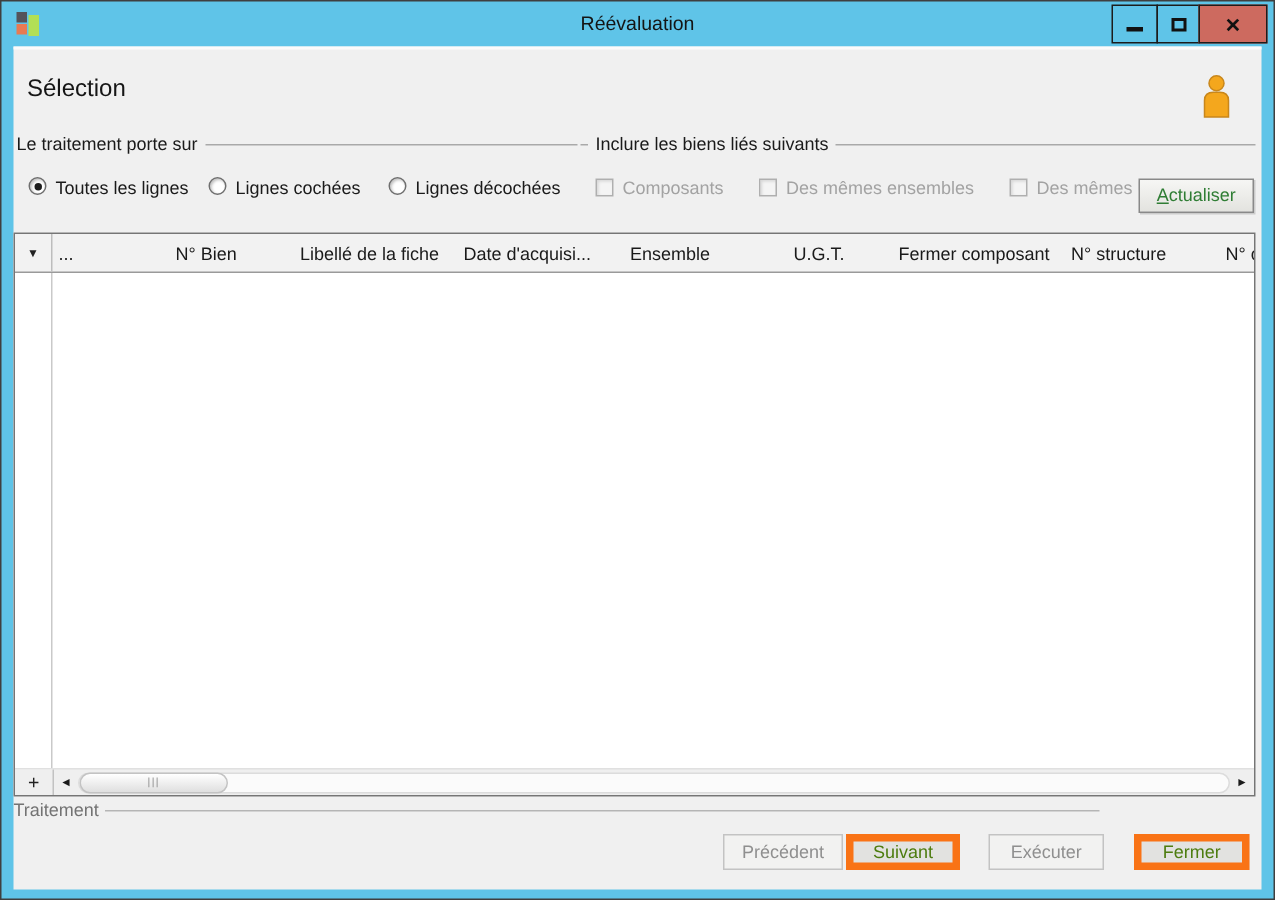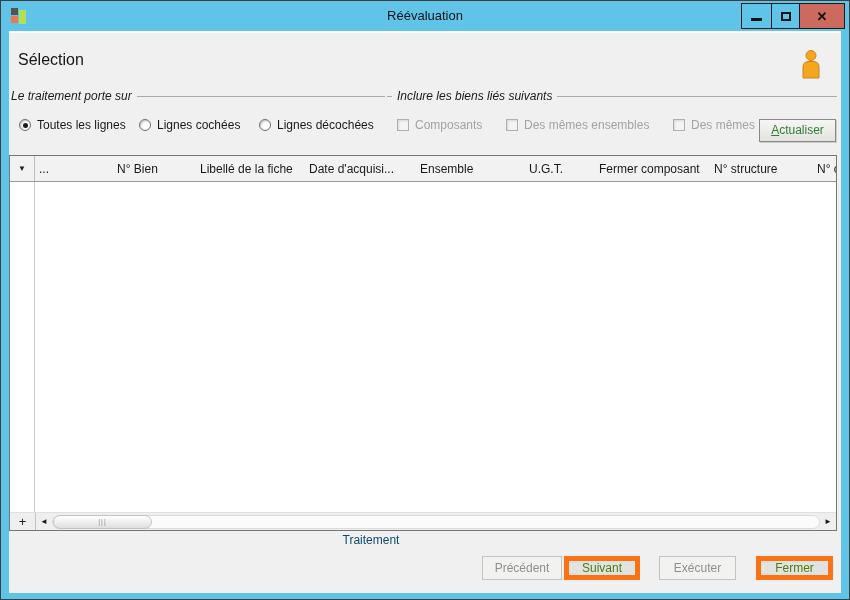--- a/index.html
+++ b/index.html
@@ -20,27 +20,27 @@
   .win-btn.close{width:46px;background:#CD6A5F;}
   .glyph-min{width:11px;height:3px;background:#111;margin-top:6px;}
   .glyph-max{width:10px;height:9px;border:2px solid #111;box-sizing:border-box;}
   .glyph-close{font-size:13px;font-weight:bold;color:#111;}
 
   
   .content{position:absolute;left:8px;top:30px;width:832px;height:562px;background:#F0F0F0;border-top:2px solid #FBFBFB;box-sizing:border-box;}
   .page-title{position:absolute;left:9px;top:18px;margin:0;font-size:16px;font-weight:normal;color:#161616;}
   .person-icon{position:absolute;left:790px;top:16px;width:24px;height:30px;}
 
-  .group-header{position:absolute;display:flex;align-items:center;gap:5px;font-size:12px;color:#1a1a1a;font-style:italic;}
+  .group-header{position:absolute;display:flex;align-items:center;gap:5px;font-size:12px;color:#1a1a1a;}
   .group-header .gline{flex:1;height:1px;background:#A9A9A9;}
   .group-header .gline-pre{width:5px;height:1px;background:#A9A9A9;}
   .gh-left{left:2px;top:56px;width:374px;}
   .gh-right{left:378px;top:56px;width:450px;}
 
-  .radio-item{position:absolute;top:85px;display:flex;align-items:center;gap:6px;font-size:12px;color:#1a1a1a;}
+  .radio-item{position:absolute;top:85px;display:flex;align-items:flex-start;gap:6px;font-size:12px;color:#1a1a1a;}
   .radio-circle{width:12px;height:12px;border-radius:50%;background:#fff;border:1px solid #6f6f6f;box-shadow:inset 1px 1px 2px rgba(0,0,0,.25);display:flex;align-items:center;justify-content:center;box-sizing:border-box;}
   .radio-dot{width:5px;height:5px;border-radius:50%;background:#1c1c1c;}
   .check-item{position:absolute;top:85px;display:flex;align-items:center;gap:6px;font-size:12px;color:#A3A3A3;}
   .check-box{width:12px;height:12px;background:#F4F4F4;border:1px solid #AFAFAF;box-sizing:border-box;box-shadow:inset 1px 1px 2px rgba(0,0,0,.12);}
 
   .refresh-btn{position:absolute;left:750px;top:86px;width:77px;height:23px;background:linear-gradient(#F6F6F4,#E3E3DF);border:1px solid #898989;box-shadow:1px 1px 0 rgba(0,0,0,.15);font-size:12px;color:#2F7D34;text-align:center;line-height:21px;z-index:5;padding:0;}
   .refresh-btn .mn{text-decoration:underline;}
 
   
   .grid{position:absolute;left:0;top:122px;width:828px;height:376px;background:#fff;border:1px solid #757575;box-sizing:border-box;}
@@ -60,21 +60,21 @@
   .gutter-body{position:absolute;left:0;top:26px;bottom:18px;width:25px;border-right:1px solid #C9C9C9;box-sizing:border-box;background:#fff;}
   .grid-body{position:absolute;left:26px;right:0;top:26px;bottom:18px;background:#fff;}
 
   .scroll-row{position:absolute;left:0;right:0;bottom:0;height:18px;background:#EFEFEF;border-top:1px solid #E0E0E0;display:flex;align-items:center;box-sizing:border-box;}
   .add-btn{width:26px;min-width:26px;height:17px;background:#EFEFEF;border:none;border-right:1px solid #C2C2C2;font-size:13px;color:#222;text-align:center;line-height:15px;padding:0;}
   .hs-arrow{width:16px;min-width:16px;text-align:center;font-size:8px;color:#1a1a1a;background:transparent;border:none;padding:0;line-height:16px;}
   .hs-track{position:relative;flex:1;height:14px;background:#FBFBFB;border:1px solid #DCDCDC;border-radius:7px;box-sizing:border-box;}
   .hs-thumb{position:absolute;left:0;top:-1px;width:99px;height:14px;border-radius:7px;background:linear-gradient(#FFFFFF,#DFDFDF);border:1px solid #C3C3C3;box-sizing:border-box;display:flex;align-items:center;justify-content:center;font-size:7px;letter-spacing:1px;color:#8f8f8f;}
 
   
-  .traitement-header{position:absolute;left:0;top:500px;width:724px;display:flex;align-items:center;gap:4px;font-size:12px;color:#0c4a6e;flex-direction:column;}
+  .traitement-header{position:absolute;left:0;top:500px;width:724px;display:flex;align-items:center;gap:4px;font-size:12px;color:#737373;}
   .traitement-header .gline{flex:1;height:1px;background:#B5B5B5;}
   .footer-btn{position:absolute;top:523px;height:24px;font-size:12px;text-align:center;box-sizing:border-box;padding:0;}
   .btn-enabled{background:#E2E2E0;border:5px solid #f97316;color:#4d7c0f;}
   .btn-disabled{background:#F2F2F1;border:1px solid #C3C3C3;color:#8F8F8F;}
   .b-precedent{left:473px;width:80px;}
   .b-suivant{left:555px;width:76px;}
   .b-executer{left:650px;width:77px;}
   .b-fermer{left:747px;width:77px;}
 </style>
 </head>

